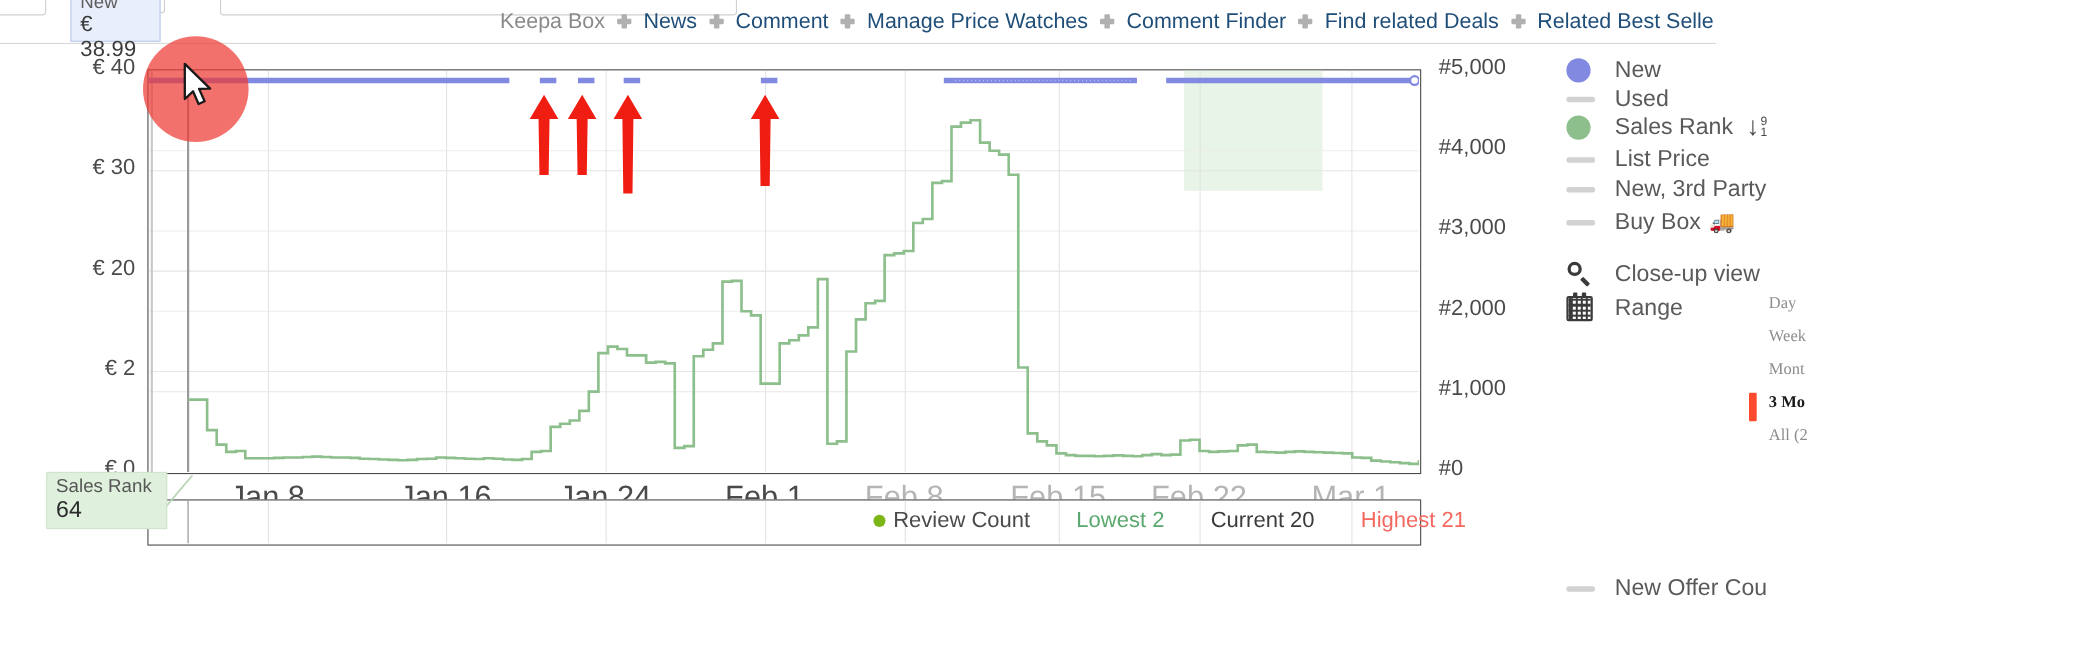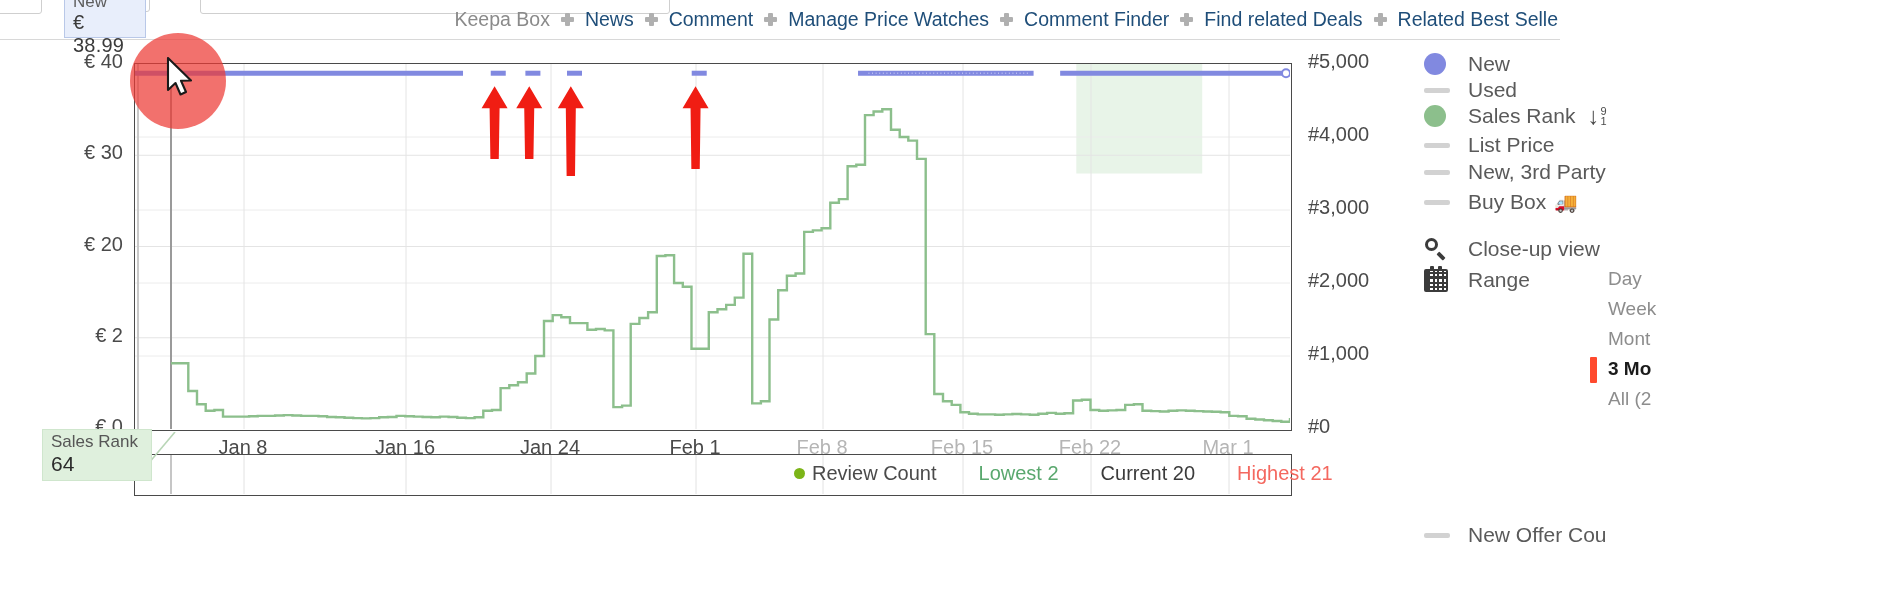--- a/index.html
+++ b/index.html
@@ -57,21 +57,21 @@
 
   
   .ylab{position:absolute;right:1px;font-size:20px;color:#4a4a4a;text-align:right;white-space:nowrap;}
   #ylabels-left{position:absolute;left:0px;top:23px;width:124px;height:368px;}
   
   #ylabels-right{position:absolute;left:1300px;top:23px;width:120px;height:368px;}
   .rlab{position:absolute;left:8px;font-size:20px;color:#4a4a4a;white-space:nowrap;}
 
   
   #xlabels{position:absolute;left:134px;top:392px;width:1158px;height:34px;}
-  .xlab{position:absolute;font-size:20px;color:#4a4a4a;transform:translateX(-50%);white-space:nowrap;}
+  .xlab{position:absolute;font-size:28px;color:#4a4a4a;transform:translateX(-50%);white-space:nowrap;}
   .xlab.faded{color:#b5b5b5;}
 
   
   #bottom-strip{
     position:absolute;left:134px;top:414px;width:1158px;height:42px;
     border-top:1.6px solid #4a4a4a;border-bottom:1.6px solid #4a4a4a;
     border-left:1.6px solid #4a4a4a;border-right:1.6px solid #4a4a4a;
     box-sizing:border-box;background:#fff;
   }
   #bottom-legend{position:absolute;left:134px;top:418px;width:1240px;height:30px;
@@ -108,21 +108,21 @@
   .mag{display:inline-block;width:24px;height:24px;position:relative;}
   .mag::before{content:"";position:absolute;left:1px;top:1px;width:13px;height:13px;border:3px solid #3b3b3b;border-radius:50%;box-sizing:border-box;}
   .mag::after{content:"";position:absolute;left:14px;top:14px;width:9px;height:3.5px;background:#3b3b3b;transform:rotate(45deg);transform-origin:left center;border-radius:1px;}
   .cal{display:inline-block;width:24px;height:23px;border:2.2px solid #3b3b3b;border-radius:2px;box-sizing:border-box;position:relative;background:
      repeating-linear-gradient(to right,#3b3b3b 0 2px,transparent 2px 4.6px),
      repeating-linear-gradient(to bottom,#3b3b3b 0 2px,transparent 2px 4.6px);
      background-position:2px 6px;background-size:auto;}
   .cal::before,.cal::after{content:"";position:absolute;top:-5px;width:4px;height:5px;background:#3b3b3b;border-radius:1px;}
   .cal::before{left:4px;}
   .cal::after{right:4px;}
-  .range-opt{position:absolute;color:#8d8d8d;font-size:19px;white-space:nowrap;}
+  .range-opt{position:absolute;color:#8d8d8d;font-size:15px;white-space:nowrap;font-family:Liberation Serif, serif;}
   .range-opt.sel{color:#1b1b1b;font-weight:bold;}
   .range-marker{position:absolute;width:7px;height:26px;background:#ff4a2e;border-radius:1px;}
 </style>
 </head>
 <body>
 
 <div id="top-chrome">
   <div class="chrome-box" id="chrome-btn-a"></div>
   <div class="chrome-box" id="chrome-btn-b"></div>
 

